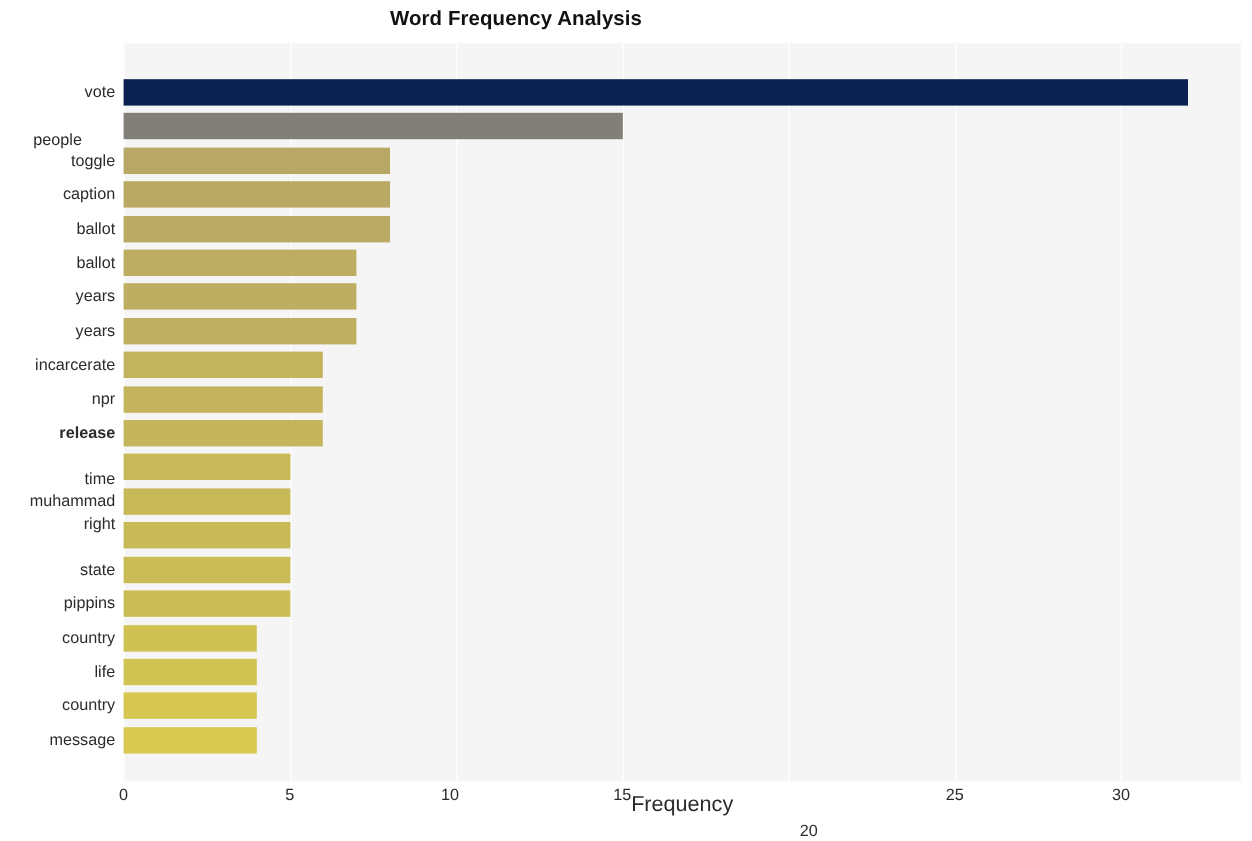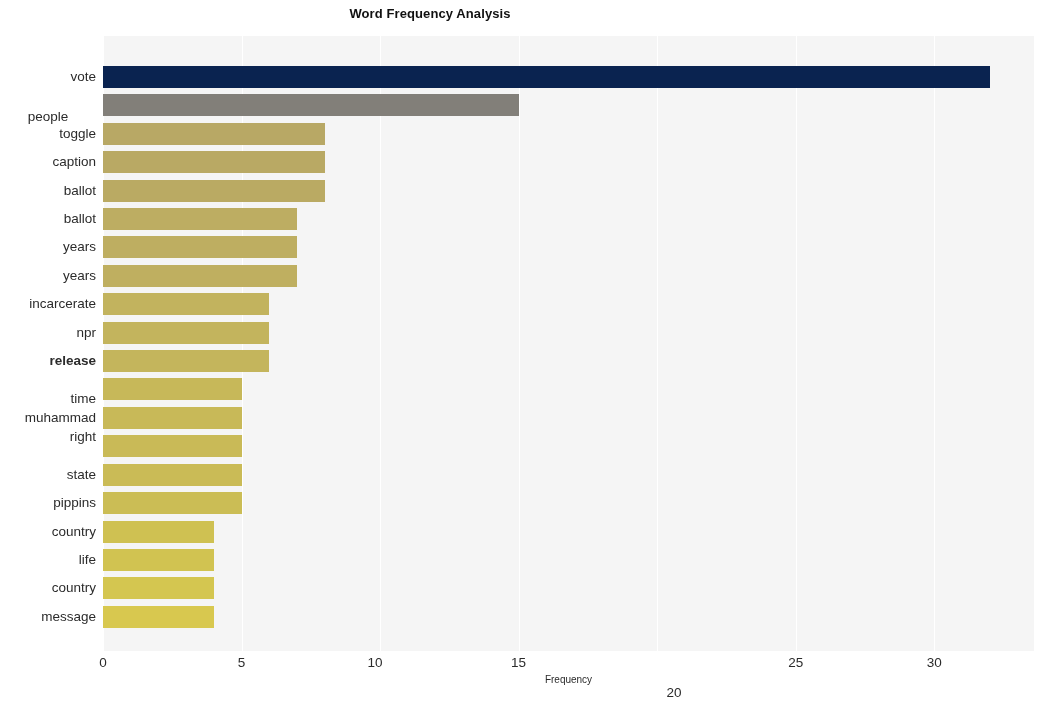--- a/index.html
+++ b/index.html
@@ -19,21 +19,21 @@
     width: 1043px;
     height: 701px;
     background: #ffffff;
   }
   #chart-title {
     position: absolute;
     left: 0;
     top: 6px;
     width: 860px;
     text-align: center;
-    font-size: 13px;
+    font-size: 17px;
     font-weight: bold;
     color: #111111;
     letter-spacing: 0.1px;
   }
   
   #plot-area {
     position: absolute;
     left: 103px;
     top: 36px;
     width: 931px;
@@ -99,24 +99,24 @@
     position: absolute;
     top: 4px;
     font-size: 13.5px;
     color: #2b2b2b;
     transform: translateX(-50%);
     white-space: nowrap;
   }
   #xaxis-label {
     position: absolute;
     left: 103px;
-    top: 674px;
+    top: 660px;
     width: 931px;
     text-align: center;
-    font-size: 10px;
+    font-size: 18px;
     color: #2b2b2b;
   }
 </style>
 </head>
 <body>
 
 <div id="figure">
 
   <div id="chart-title">Word Frequency Analysis</div>
 

